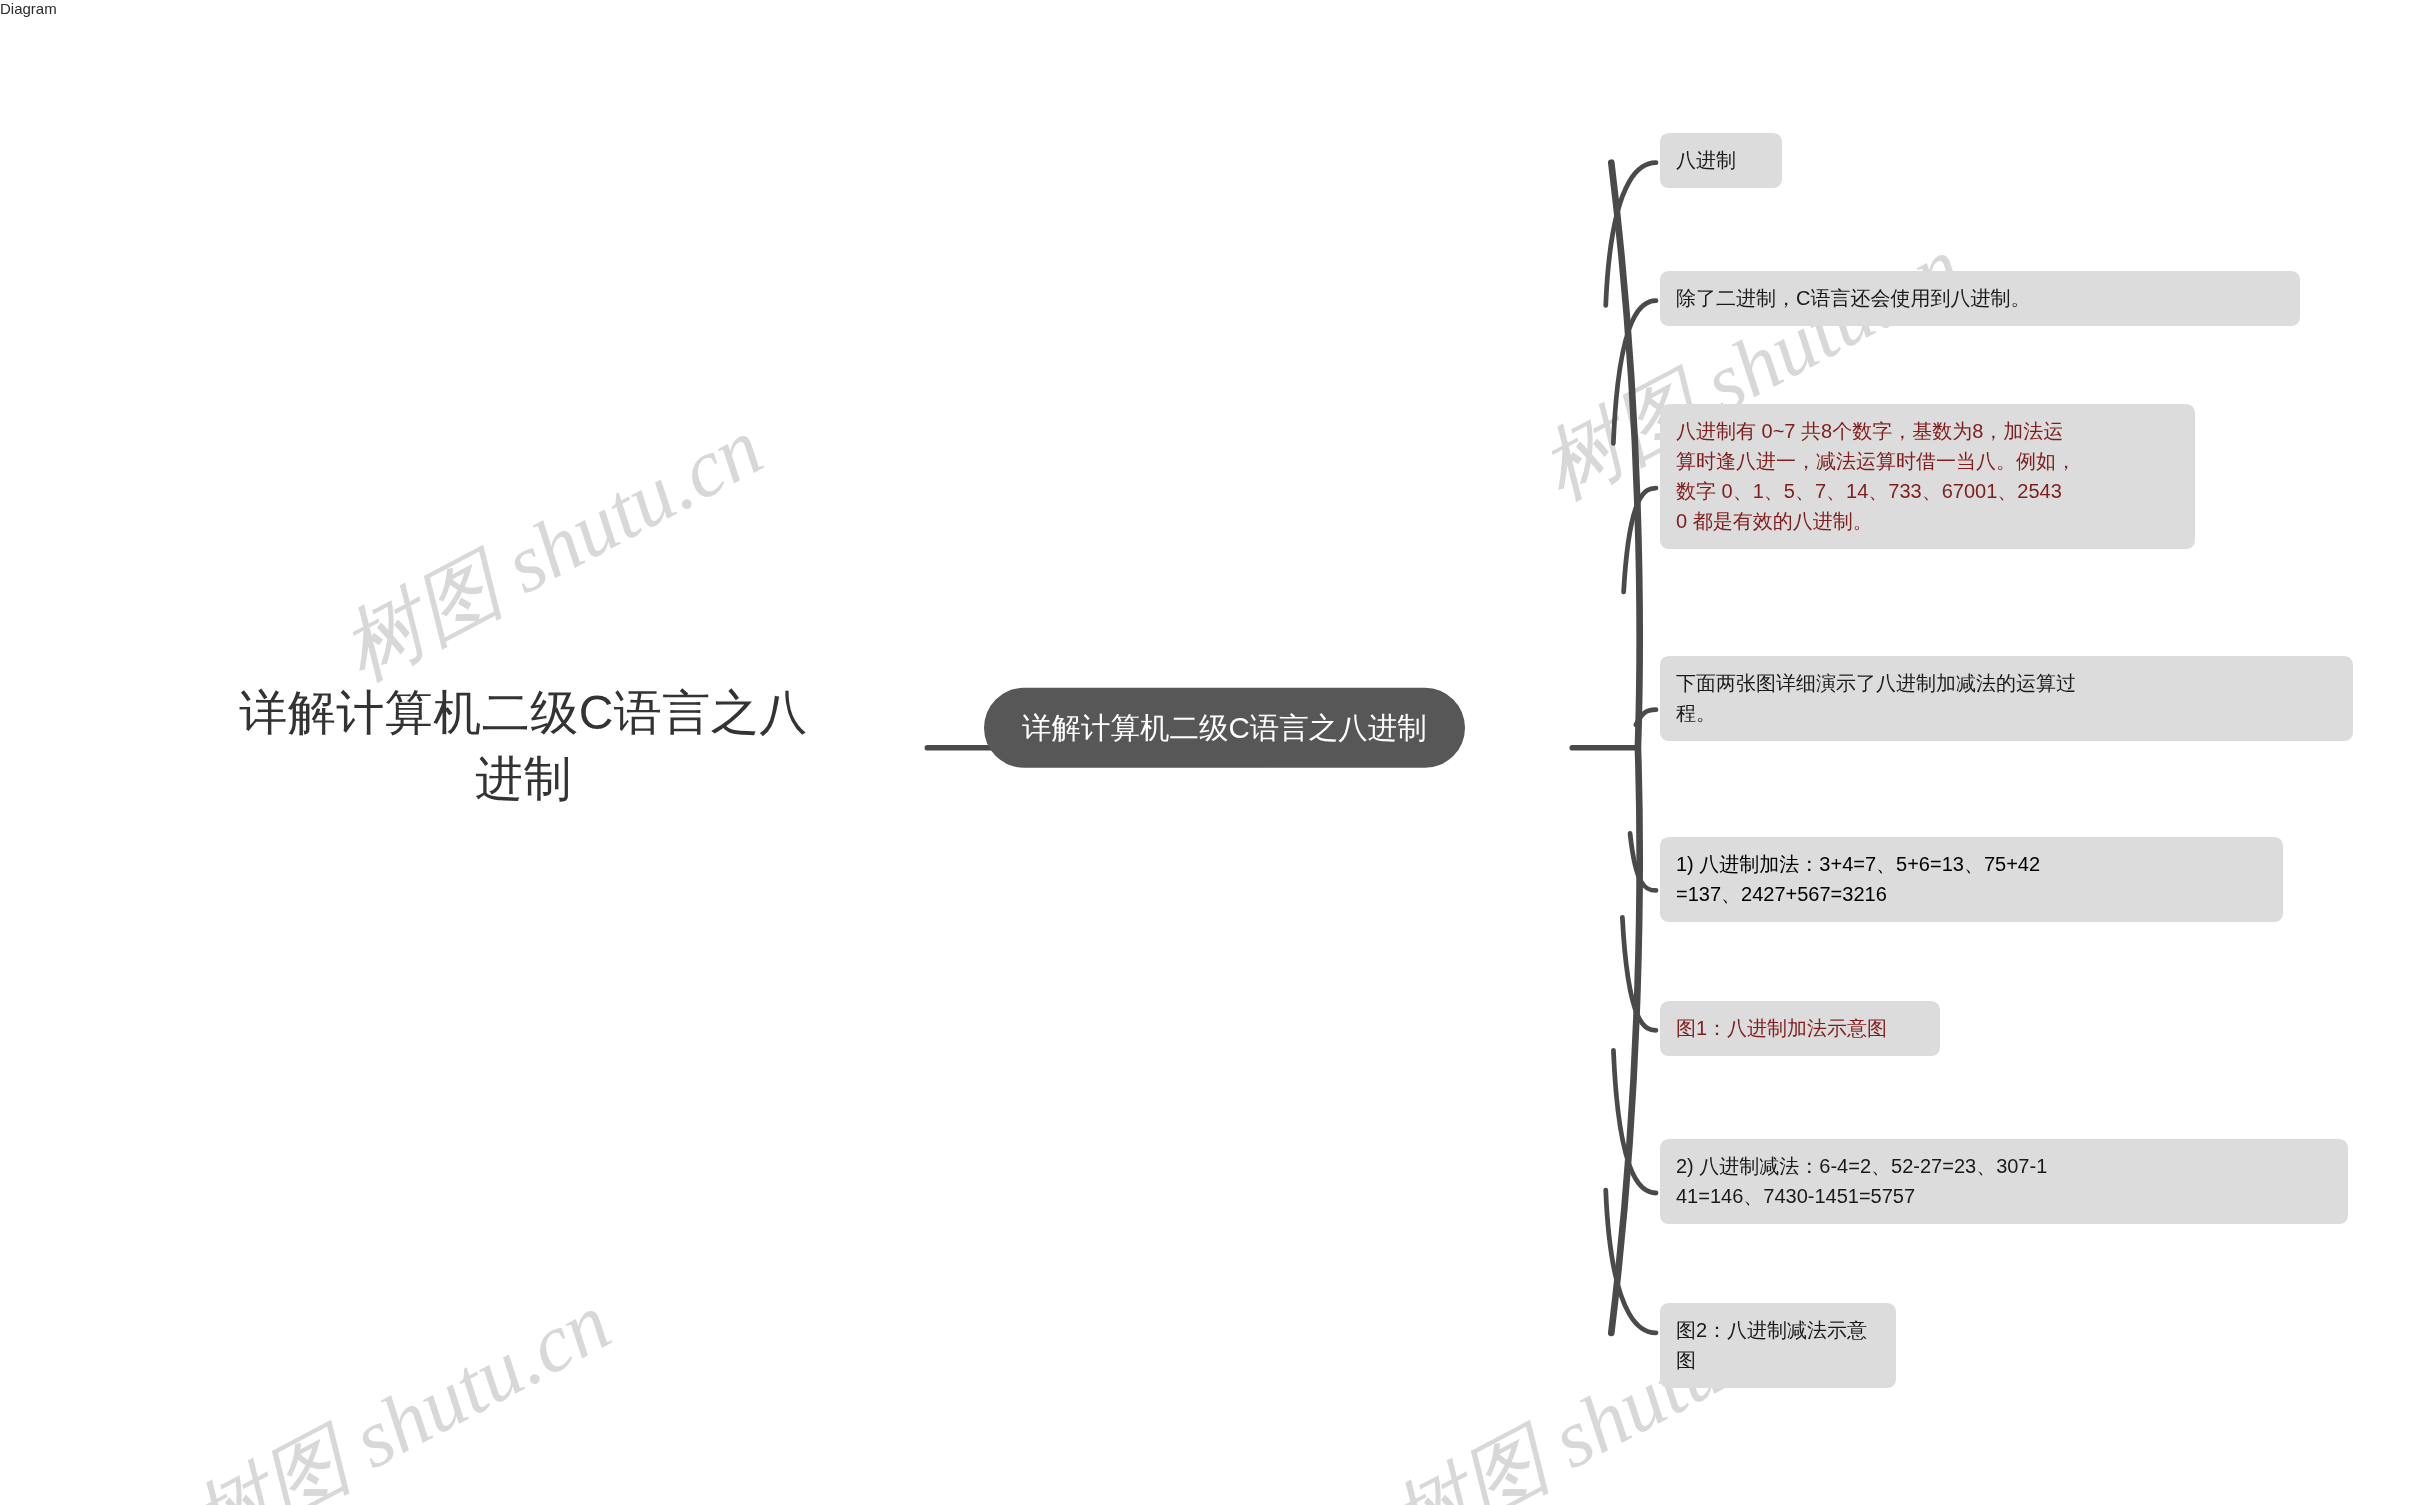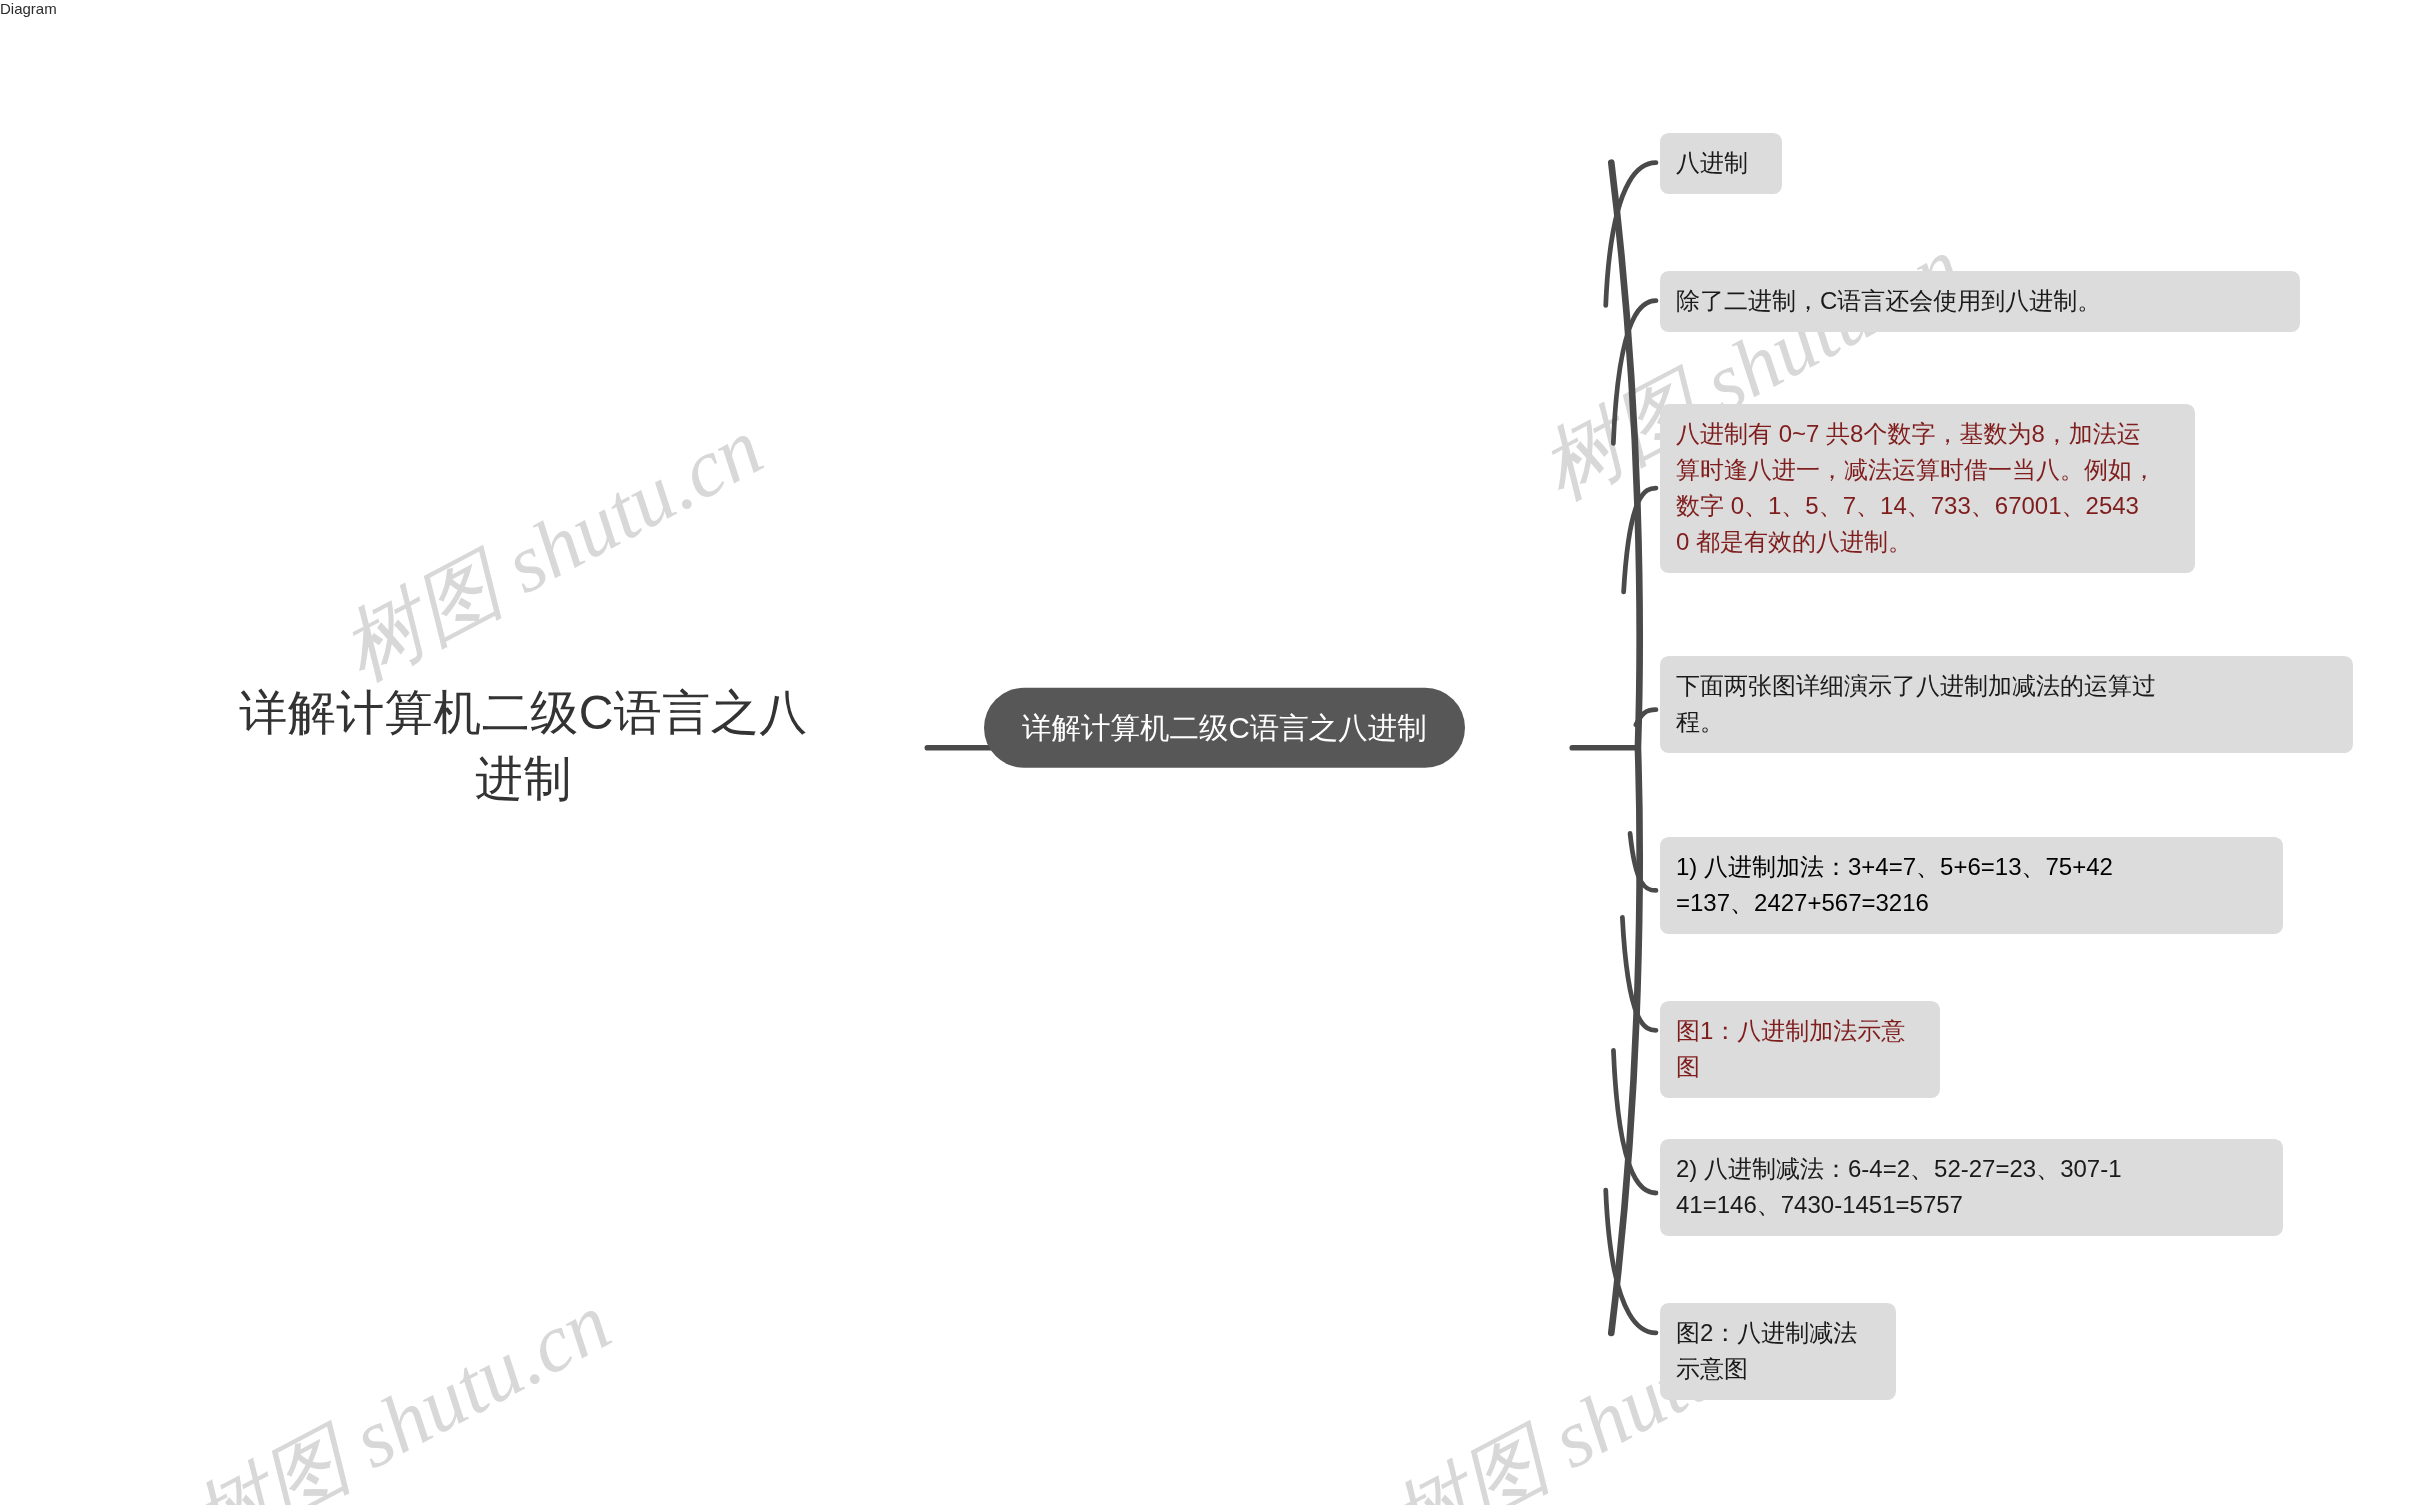--- a/index.html
+++ b/index.html
@@ -87,21 +87,21 @@
     font-weight: 400;
   }
 
   
   .branch-node {
     position: absolute;
     background: #dcdcdc;
     color: #1a1a1a;
     border-radius: 8.6px;
     padding: 12.4px 16px;
-    font-size: 24px;
+    font-size: 20px;
     line-height: 1.5;
     z-index: 20;
     font-weight: 400;
   }
   .branch-node .node-text {
     display: block;
     white-space: pre-wrap;
   }
 </style>
 </head>
@@ -157,21 +157,21 @@
         <span class="node-text">下面两张图详细演示了八进制加减法的运算过
 程。</span>
       </div>
       <div class="branch-node" style="left: 1660px; top: 837px; width: 623px; background: rgb(220, 220, 220); color: #000000;">
         <span class="node-text">1) 八进制加法：3+4=7、5+6=13、75+42
 =137、2427+567=3216</span>
       </div>
       <div class="branch-node" style="left: 1660px; top: 1001px; width: 280px; background: rgb(220, 220, 220); color: #7f1d1d;">
         <span class="node-text">图1：八进制加法示意图</span>
       </div>
-      <div class="branch-node" style="left: 1660px; top: 1139px; width: 623px; background: rgb(220, 220, 220); color: rgb(26, 26, 26);">
+      <div class="branch-node" style="left: 1660px; top: 1139px; width: 688px; background: rgb(220, 220, 220); color: rgb(26, 26, 26);">
         <span class="node-text">2) 八进制减法：6-4=2、52-27=23、307-1
 41=146、7430-1451=5757</span>
       </div>
       <div class="branch-node" style="left: 1660px; top: 1303px; width: 236px; background: rgb(220, 220, 220); color: rgb(26, 26, 26);">
         <span class="node-text">图2：八进制减法示意图</span>
       </div>
     </div>
 
 </div>
 

